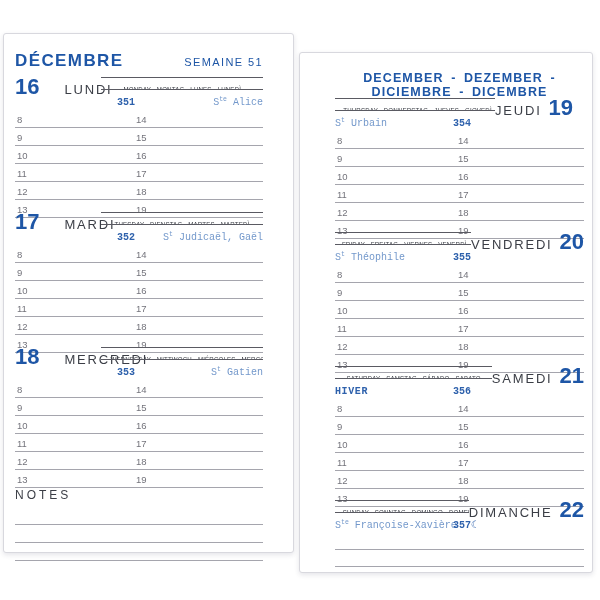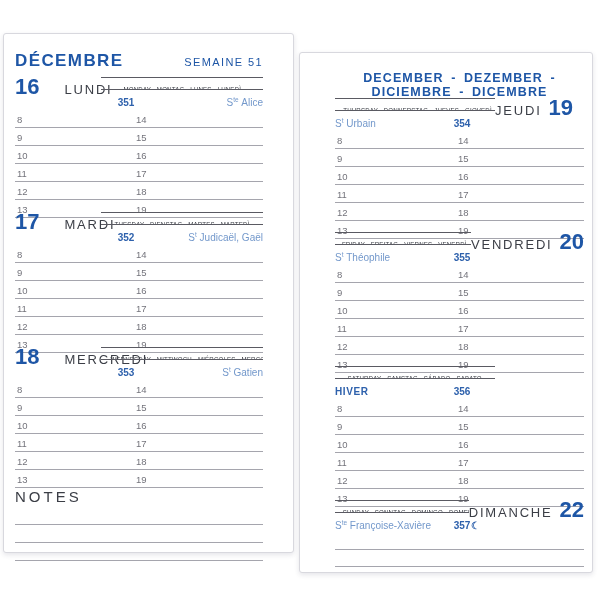--- a/index.html
+++ b/index.html
@@ -27,21 +27,21 @@
   .page-right .lang-box{width:160px;}
   .page-right .day-title{flex:1;text-align:left;white-space:nowrap;}
   .day-num{font-size:22px;font-weight:bold;color:var(--accent_blue);line-height:20px;}
   .day-name{font-size:13px;color:var(--ink);letter-spacing:1.8px;}
   .page-left .day-name{margin-left:25px;}
   .page-right .day-name{margin-right:7px;}
   .lang-box{border-top:1px solid var(--rule_dark);border-bottom:1px solid var(--rule_dark);
     height:13px;box-sizing:border-box;align-self:flex-start;text-align:center;overflow:hidden;}
   .lang-text{display:inline-block;font-size:6.8px;line-height:11px;color:var(--ink);
     letter-spacing:.2px;white-space:nowrap;transform:scaleX(.9);transform-origin:center;}
-  .day-sub{position:relative;height:13px;font-size:10px;line-height:12px;}
+  .day-sub{position:relative;height:13px;font-size:10px;line-height:12px;font-family:Liberation Mono, monospace;}
   .doy{position:absolute;top:0;width:30px;text-align:center;font-weight:bold;color:var(--doy_blue);}
   .page-left .doy{left:96px;}
   .page-right .doy{left:112px;}
   .saint{position:absolute;top:0;color:var(--light_blue);font-size:10px;white-space:nowrap;}
   .page-left .saint{right:0;}
   .page-right .saint{left:0;}
   .saint .sup{font-size:6.5px;vertical-align:super;line-height:0;}
   .saint.bold{color:var(--doy_blue);font-weight:bold;letter-spacing:.6px;}
   .moon{position:absolute;left:136px;top:0;color:var(--doy_blue);font-weight:bold;font-size:10px;}
 
@@ -49,21 +49,21 @@
   .hour-row{position:relative;height:17px;border-bottom:1px solid var(--rule_light);
     font-size:9.5px;color:var(--hour_gray);}
   .hour-row .hl{position:absolute;left:2px;bottom:2px;}
   .hour-row .hr{position:absolute;bottom:2px;}
   .page-left .hour-row .hr{left:121px;}
   .page-right .hour-row .hr{left:123px;}
   .blank-row{height:16px;border-bottom:1px solid var(--rule_light);}
 
   
   .notes{margin-top:6px;}
-  .notes-label{font-size:15px;letter-spacing:3px;color:var(--ink);height:19px;}
+  .notes-label{font-size:12px;letter-spacing:3px;color:var(--ink);height:19px;}
   .note-line{height:17px;border-bottom:1px solid var(--rule_light);}
 </style>
 </head>
 <body>
 
 <div class="spread">
 
   <section class="page page-left">
     <div class="page-top">
       <h1 class="month-title">DÉCEMBRE</h1>
@@ -282,20 +282,23 @@
               <span class="h hl">13</span>
               <span class="h hr">19</span>
             </div>
           </div>
   </div>
         <div class="day-block">
     <div class="day-head">
       <div class="lang-box">
         <span class="lang-text">SATURDAY - SAMSTAG - SÁBADO - SABATO</span>
       </div>
+      <div class="day-title">
+        <span class="day-name">SAMEDI</span><span class="day-num">21</span>
+      </div>
     </div>
     <div class="day-sub">
       <span class="saint bold">HIVER</span>
       <span class="doy">356</span>
     </div>
     <div class="hours">
             <div class="hour-row">
               <span class="h hl">8</span>
               <span class="h hr">14</span>
             </div>

